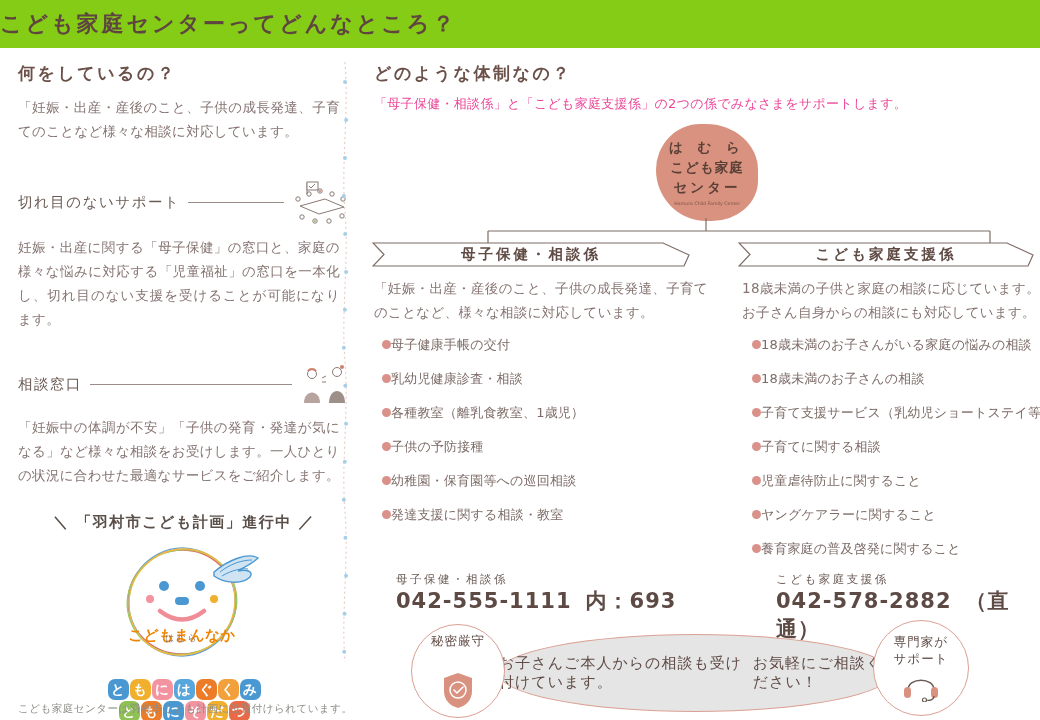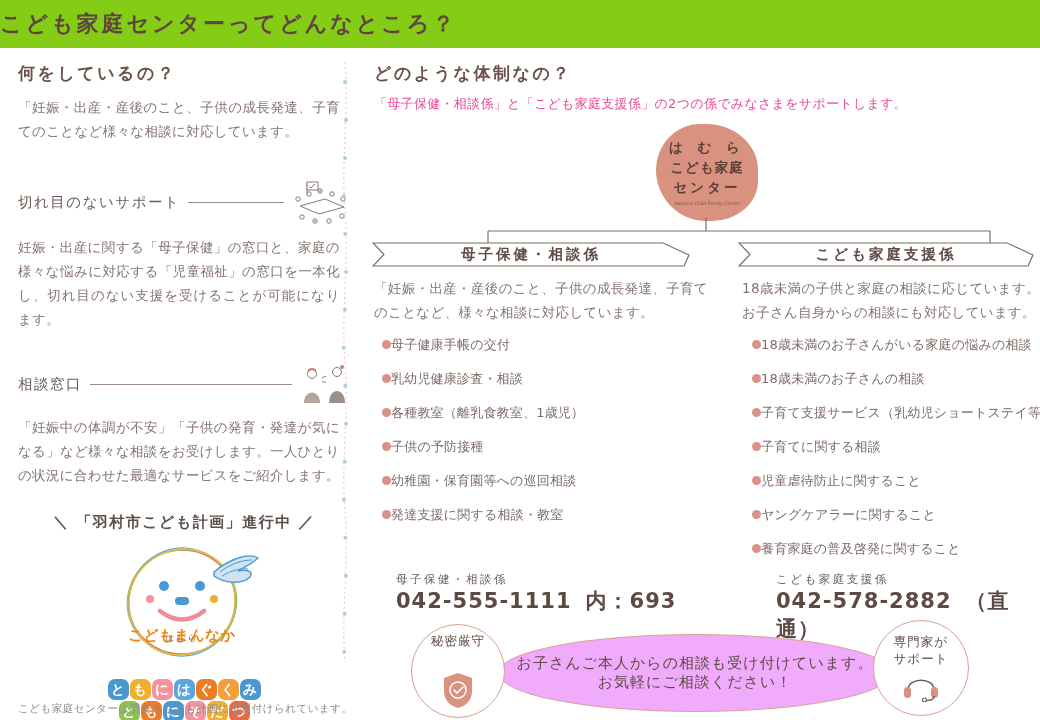--- a/index.html
+++ b/index.html
@@ -56,23 +56,23 @@
   .phone-block{position:absolute;top:510px;}
   .phone-label{font-size:11.5px;color:#6b5b55;letter-spacing:2.5px;}
   .phone-number{font-size:21px;font-weight:bold;color:#5d4a44;letter-spacing:1px;}
   .phone-number .ext{margin-left:14px;}
   
   .circle-badge{position:absolute;background:#fff;border:1.3px solid #dba093;border-radius:50%;
     display:flex;flex-direction:column;align-items:center;justify-content:center;z-index:2;}
   .circle-left{left:37px;top:562px;width:92px;height:92px;gap:18px;}
   .circle-right{left:499px;top:558px;width:94px;height:94px;}
   .circle-label{font-size:12.5px;color:#5f4a44;letter-spacing:1px;line-height:1.3;text-align:center;}
-  .msg-ellipse{position:absolute;left:124px;top:572px;width:392px;height:76px;background:#f0abfc;
+  .msg-ellipse{position:absolute;left:124px;top:572px;width:392px;height:76px;background:#e5e5e5;
     border:1.3px solid #dba093;border-radius:50%;z-index:1;
-    display:flex;flex-direction:column;align-items:center;justify-content:center;}
+    display:flex;flex-direction:row;align-items:center;justify-content:center;}
   .msg-line{font-size:15px;color:#5f4a44;letter-spacing:1px;}
 </style>
 </head>
 <body>
 
 <header class="banner">
   <div class="banner-title">こども家庭センターってどんなところ？</div>
 </header>
 
 <section class="left-col">

